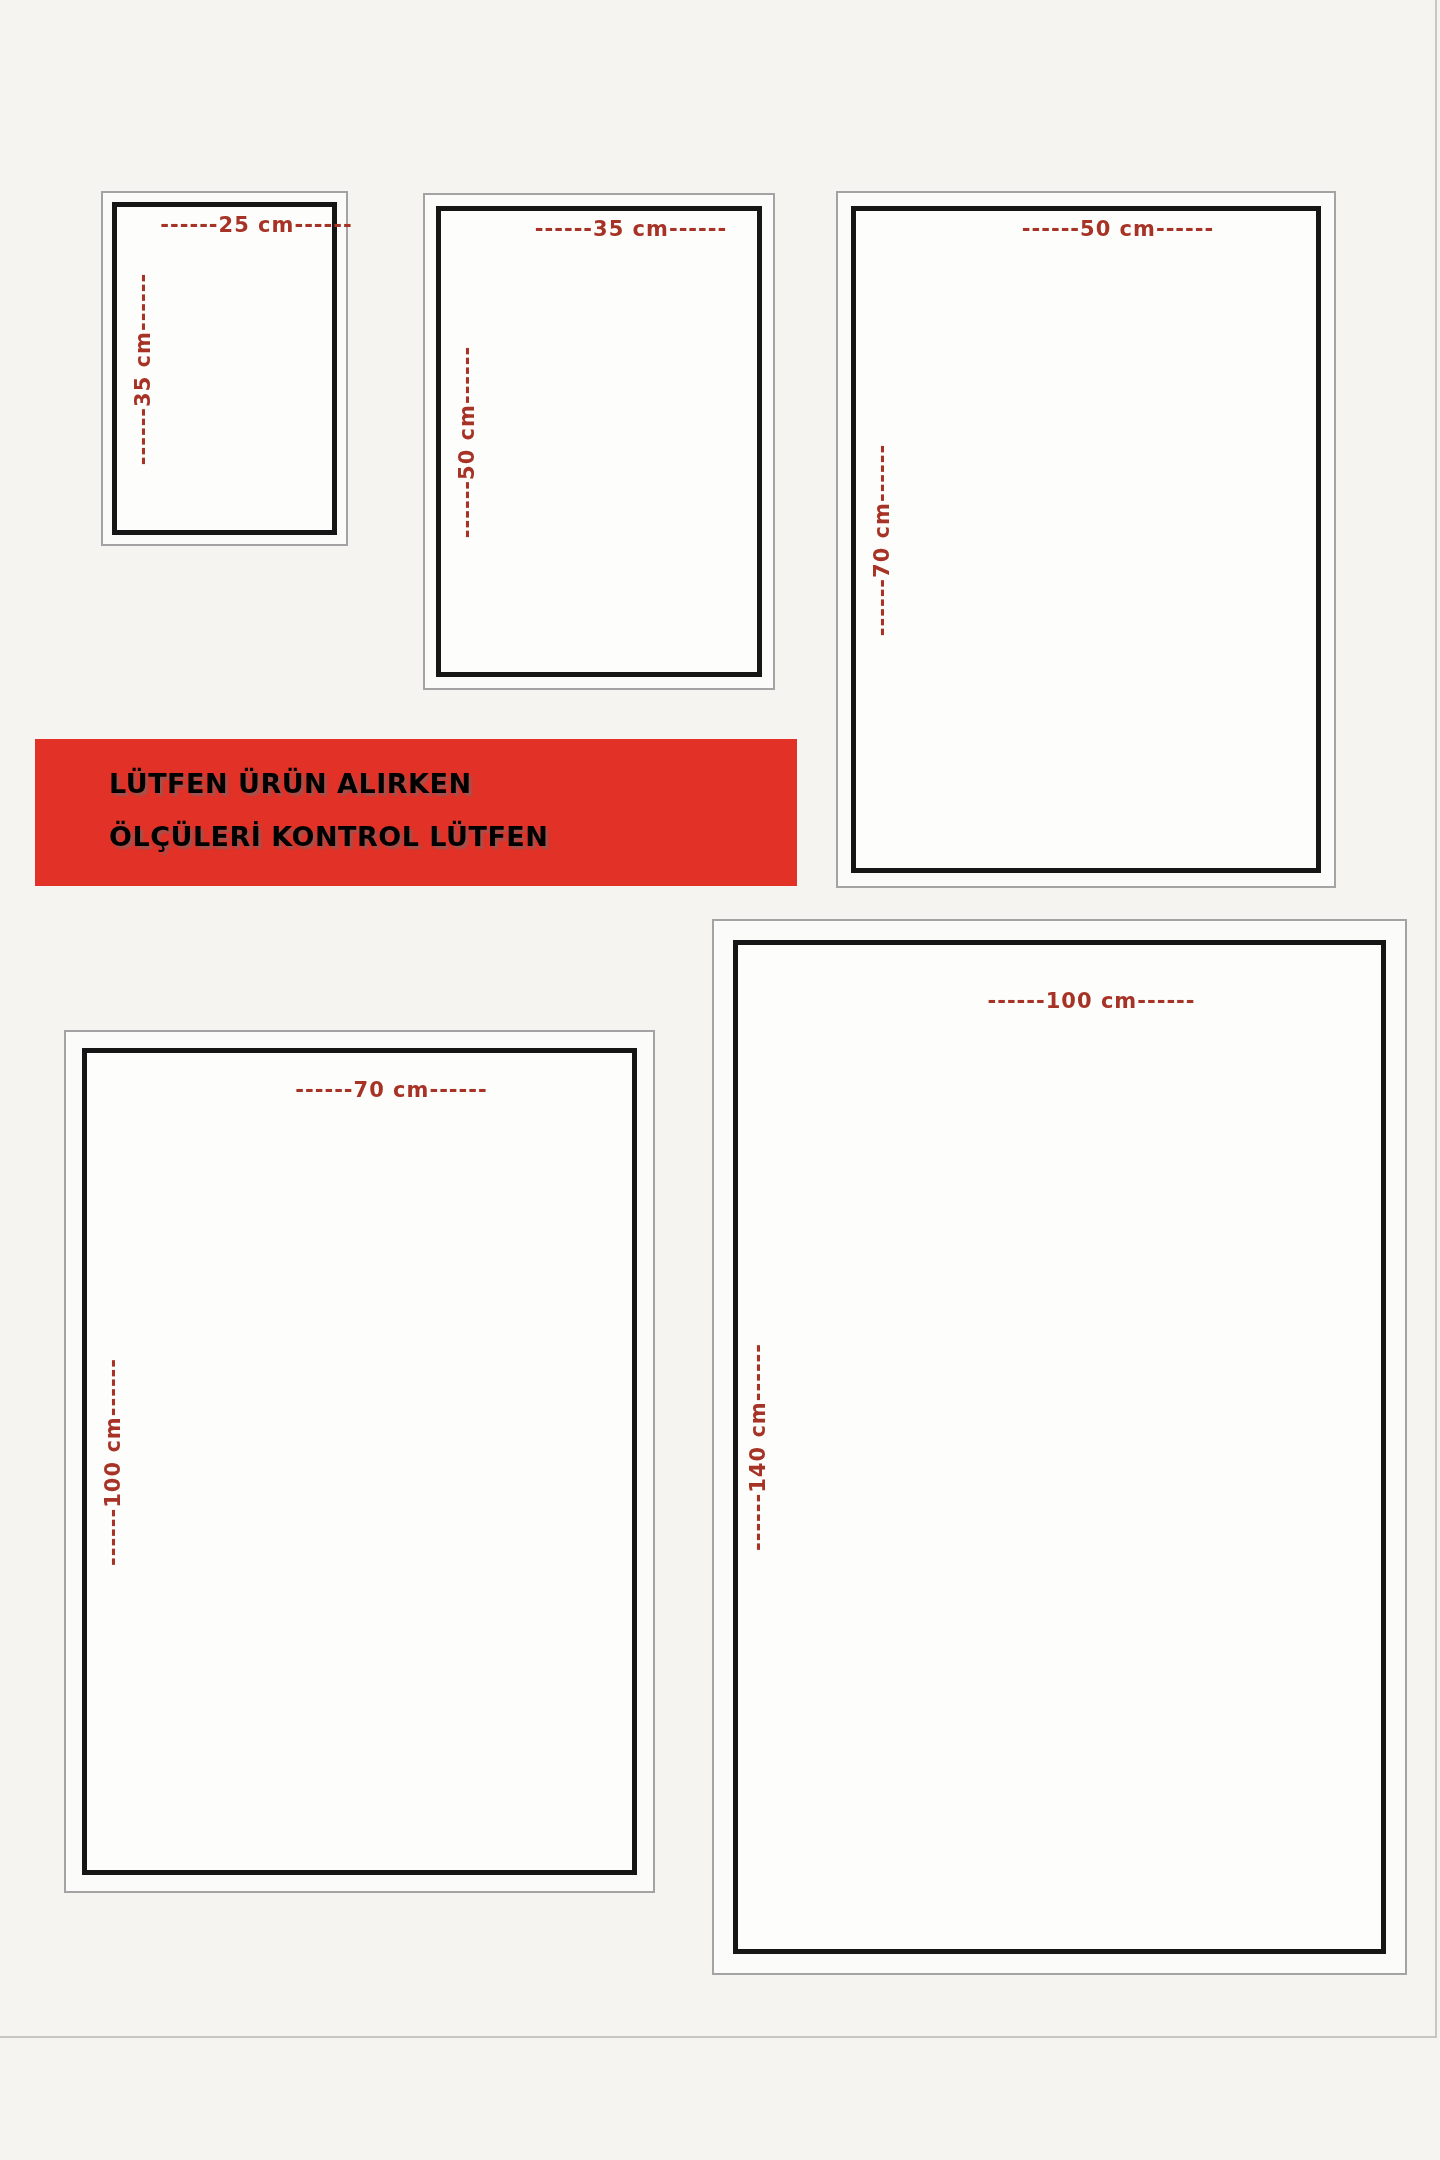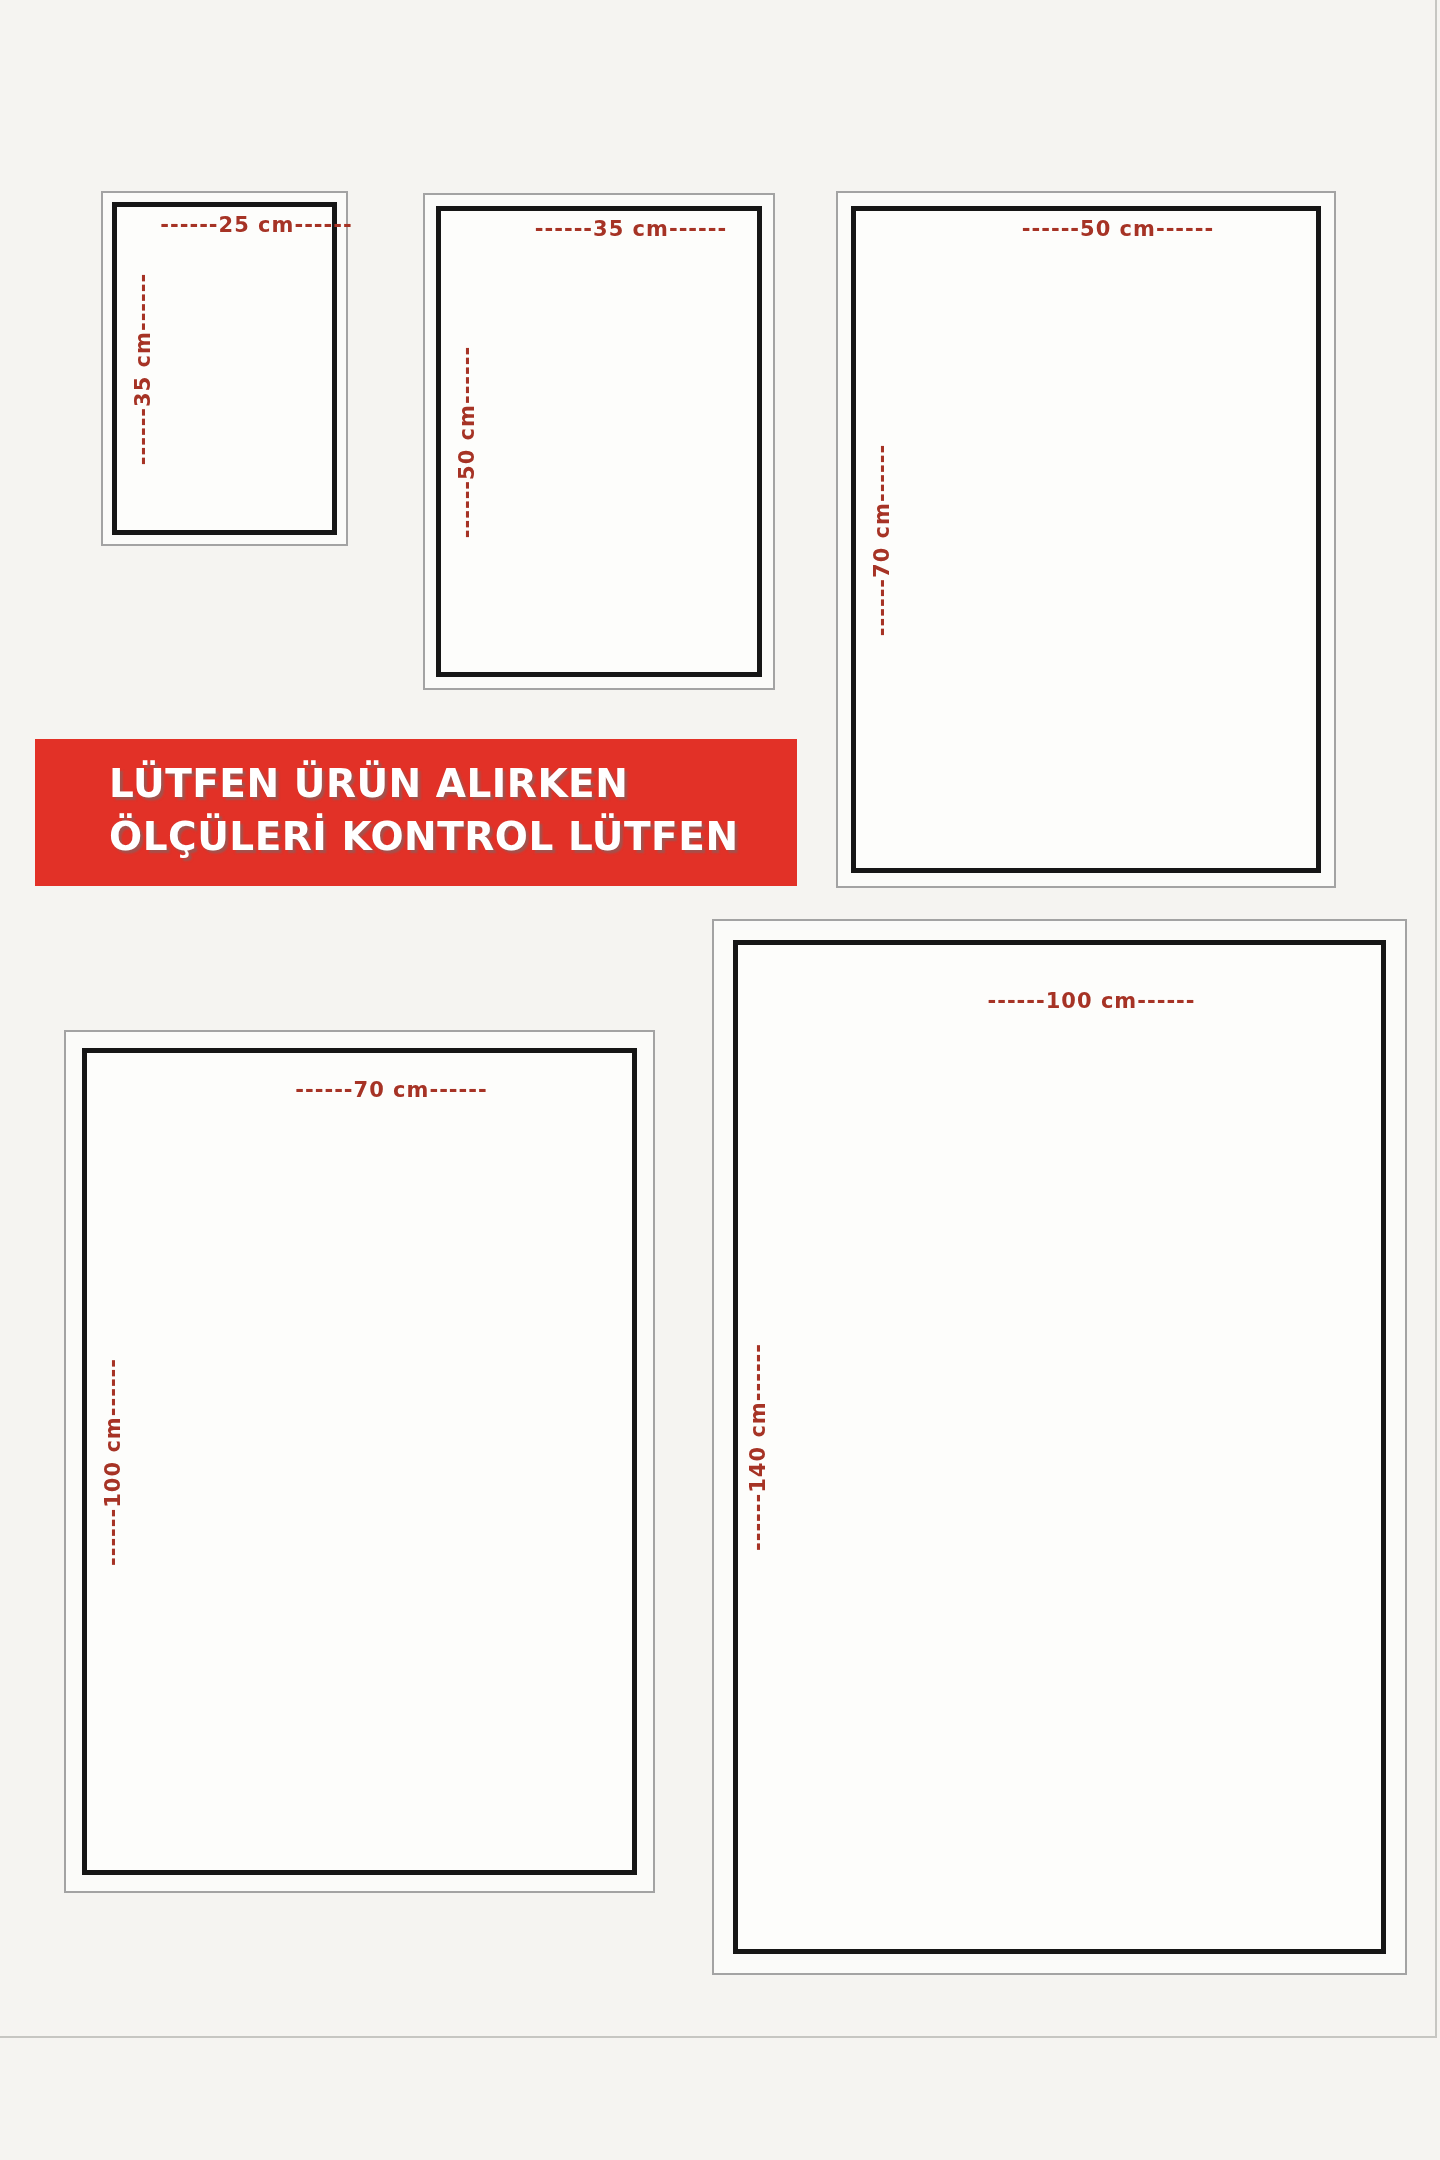--- a/index.html
+++ b/index.html
@@ -71,23 +71,23 @@
   
   .banner {
     position: absolute;
     left: 35px; top: 739px;
     width: 762px; height: 147px;
     background: #e23127;
     box-sizing: border-box;
     padding: 18px 10px 0 74px;
   }
   .banner-line {
-    color: #ffffff;
+    color: #000000;
     font-weight: 700;
-    font-size: 39px;
+    font-size: 27px;
     line-height: 53px;
     letter-spacing: 0.5px;
     white-space: nowrap;
     text-shadow: 3px 3px 2px rgba(110,110,110,0.55);
   }
 </style>
 </head>
 <body>
 
 <div class="page">

